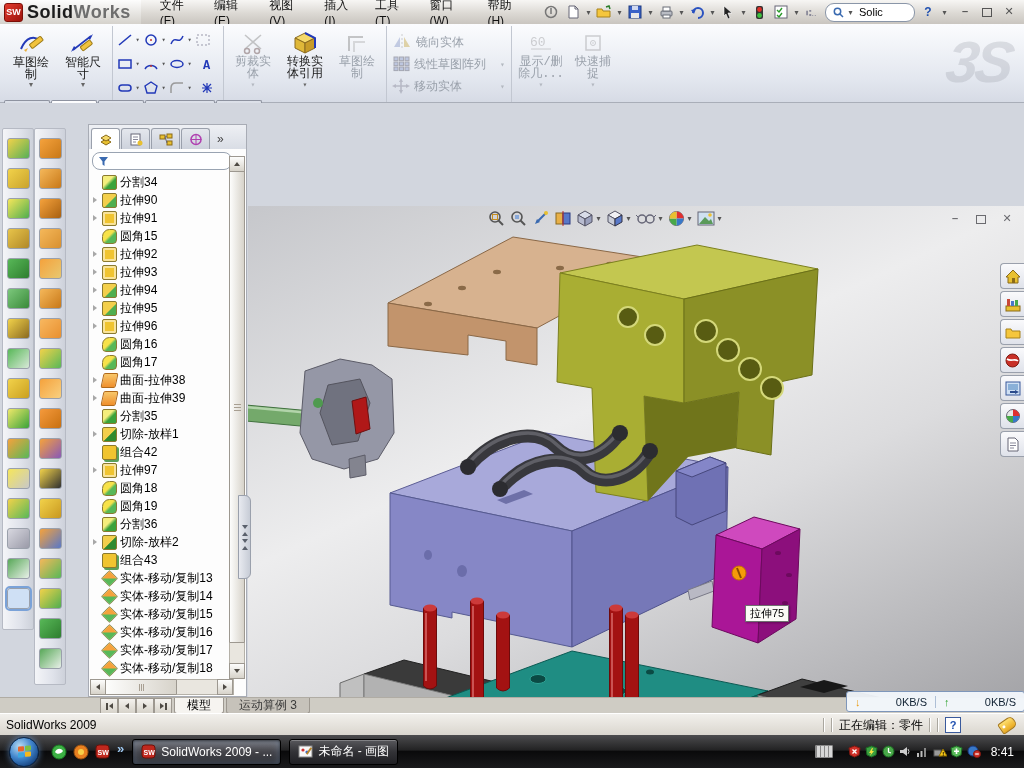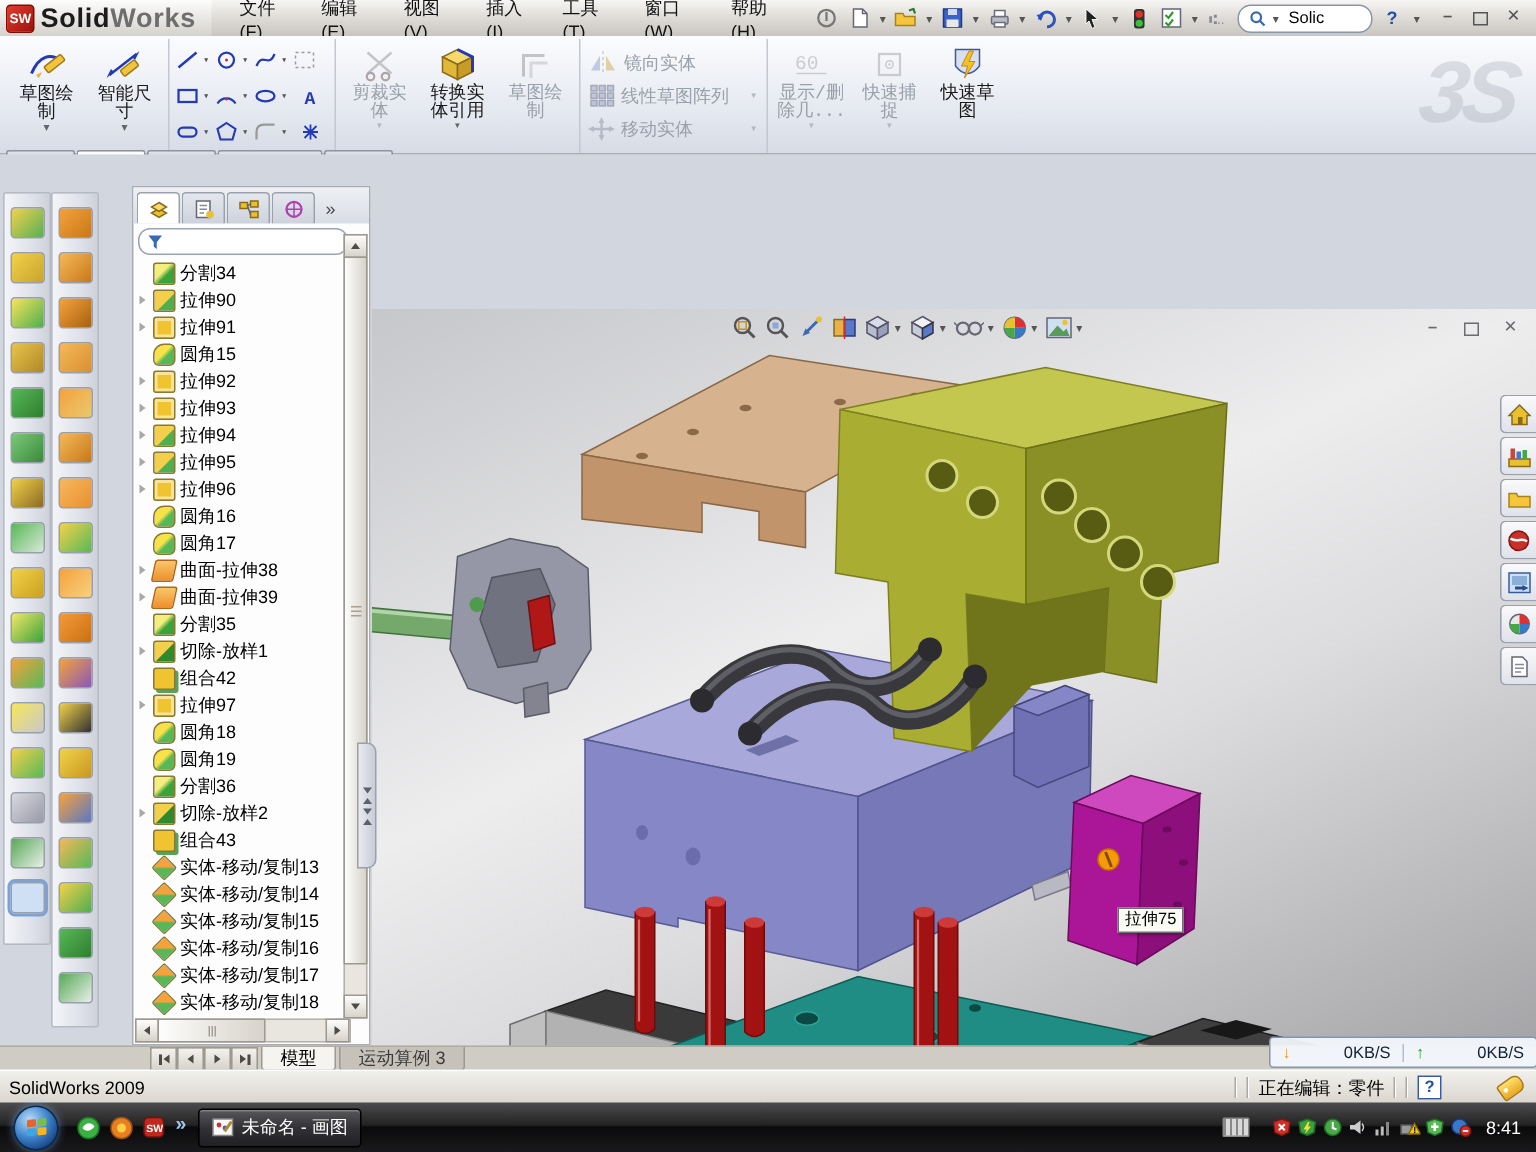--- a/index.html
+++ b/index.html
@@ -520,32 +520,20 @@
             <svg width="24" height="24" viewBox="0 0 24 24">
               <rect x="5" y="5" width="14" height="14" fill="none" stroke="#99a" stroke-width="1.5"></rect>
               <circle cx="12" cy="12" r="2.5" fill="none" stroke="#99a"></circle>
               <circle cx="12" cy="12" r=".8" fill="#99a"></circle>
             </svg>
           </span>
         </div>
         <div class="blbl">快速捕捉</div>
         <div class="bdrop">▾</div>
       </div>
-      <div class="bigbtn">
-        <div class="bico">
-          <span>
-            <svg width="24" height="26" viewBox="0 0 24 26">
-              <path d="M4,3 L20,3 L20,14 Q12,24 4,14 Z" fill="#d8e0f0" stroke="#3a5aa0"></path>
-              <polygon points="13,4 8,14 12,14 10,22 17,11 13,11 16,4" fill="#f5c020" stroke="#c08010" stroke-width=".6"></polygon>
-            </svg>
-          </span>
-        </div>
-        <div class="blbl">快速草图</div>
-        <div class="bdrop"></div>
-      </div>
     </div>
   </div>
 <div id="watermark" class="abs">3S</div>
 
 <div id="tabrow" class="abs">
     <div class="rtab">特征</div>
     <div class="rtab active">草图</div>
     <div class="rtab">曲面</div>
     <div class="rtab">模具工具</div>
     <div class="rtab">评估</div>
@@ -1209,20 +1197,27 @@
             <circle cx="8" cy="8" r="7" fill="#e88020" stroke="#9c5210"></circle>
             <circle cx="8" cy="8" r="3" fill="#f8d048"></circle>
           </svg></span></span>
       <span class="qlico" style="background: transparent;"><span><svg width="15" height="15" viewBox="0 0 15 15">
             <rect x="1" y="1" width="13" height="13" rx="3" fill="#c0281e" stroke="#701008"></rect>
             <text x="2.5" y="10.5" font-size="7" font-weight="bold" fill="#fff">SW</text>
           </svg></span></span>
     </div>
   <div id="chev">»</div>
   <div id="taskwins" style="display:flex;align-items:center;">
+      <div class="tbtn active">
+        <span class="ticon16"><span><svg width="15" height="15" viewBox="0 0 15 15">
+              <rect x="1" y="1" width="13" height="13" rx="3" fill="#c0281e" stroke="#701008"></rect>
+              <text x="2.5" y="10.5" font-size="7" font-weight="bold" fill="#fff">SW</text>
+            </svg></span></span>
+        <span class="ttext">SolidWorks 2009 - ...</span>
+      </div>
       <div class="tbtn">
         <span class="ticon16"><span><svg width="15" height="15" viewBox="0 0 15 15">
               <rect x="1" y="2" width="13" height="11" fill="#f8f8f8" stroke="#888"></rect>
               <circle cx="5" cy="6" r="1.6" fill="#d03030"></circle>
               <circle cx="9" cy="8" r="1.6" fill="#3868c8"></circle>
               <rect x="10" y="3" width="2" height="8" transform="rotate(35 11 7)" fill="#b8862c"></rect>
             </svg></span></span>
         <span class="ttext">未命名 - 画图</span>
       </div>
     </div>

